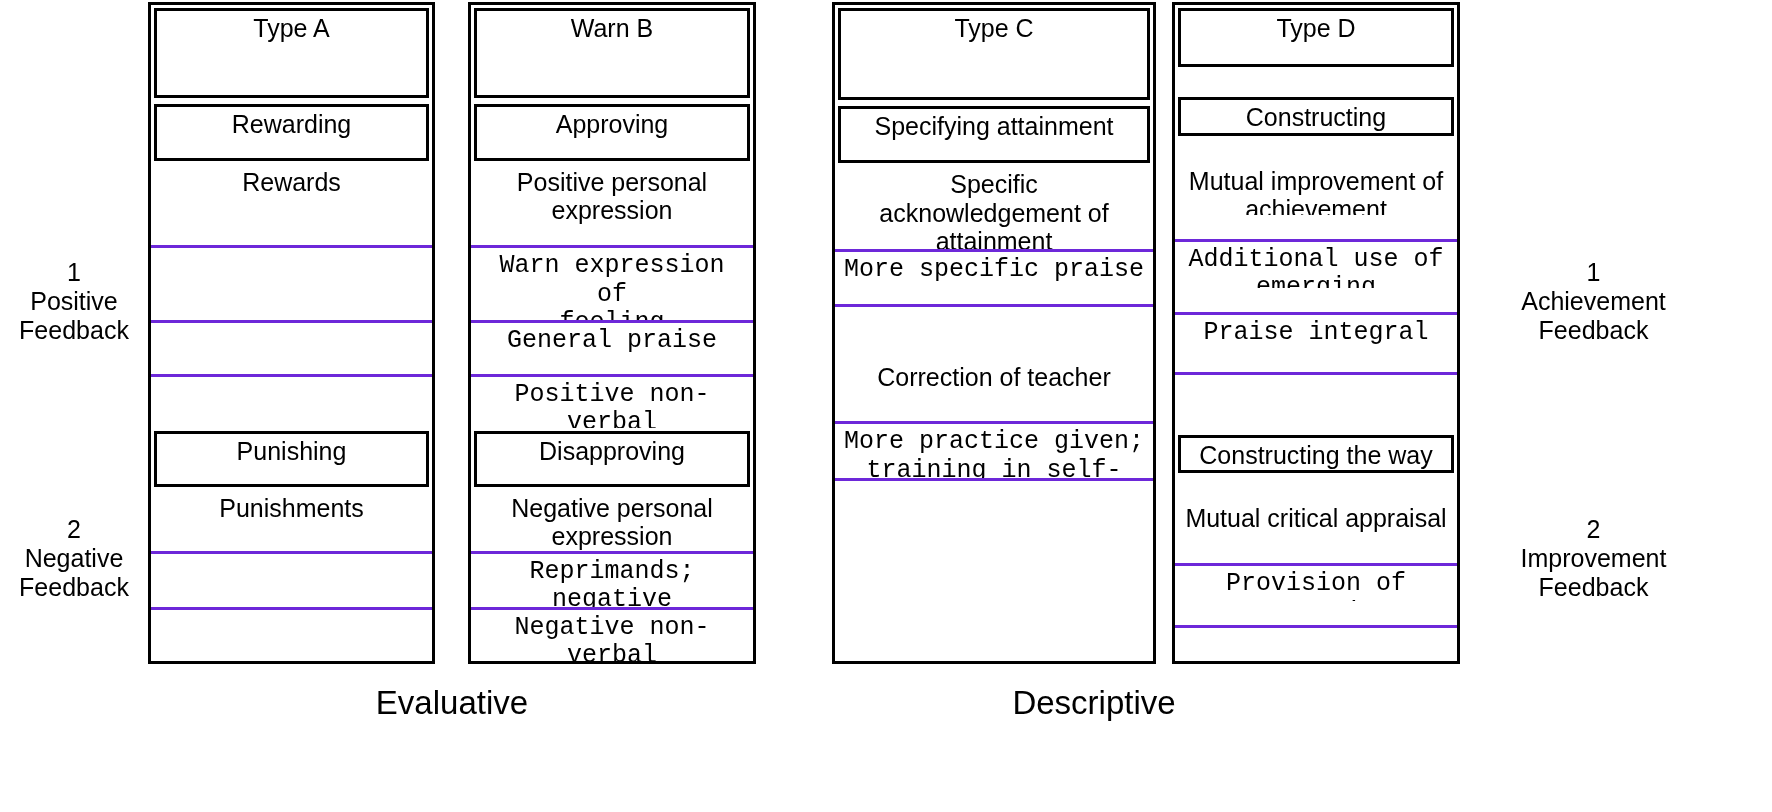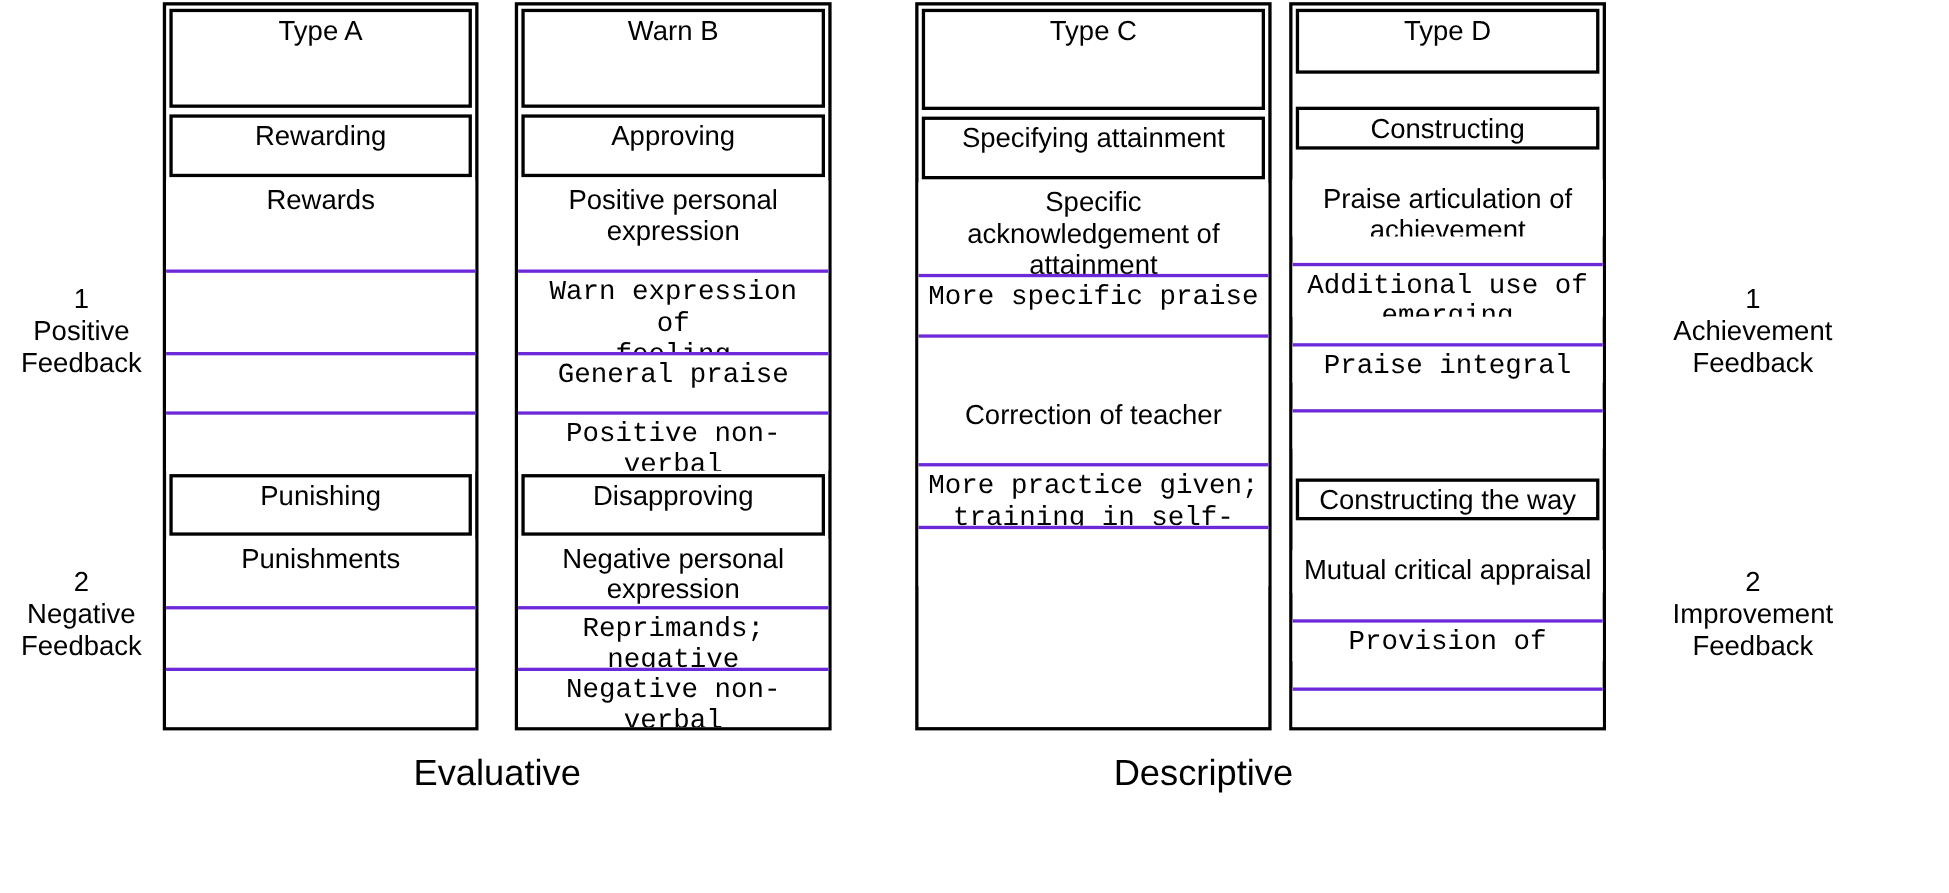--- a/index.html
+++ b/index.html
@@ -245,21 +245,21 @@
 
   <div class="column" id="col-d">
     <div class="cell boxed first h-header">
         <span class="cell-text">Type D</span>
       </div>
     <div class="cell boxed h-mode">
         <span class="cell-text">Constructing
 achievement</span>
       </div>
     <div class="cell h-row-1">
-        <span class="cell-text">Praise articulation of
+        <span class="cell-text">Mutual improvement of
 achievement</span>
       </div>
     <div class="cell sep-top h-row-2">
         <span class="cell-text">Additional use of
 emerging criteria; child
 role in presentation</span>
       </div>
     <div class="cell sep-top h-row-3">
         <span class="cell-text">Praise integral to
 description</span>

